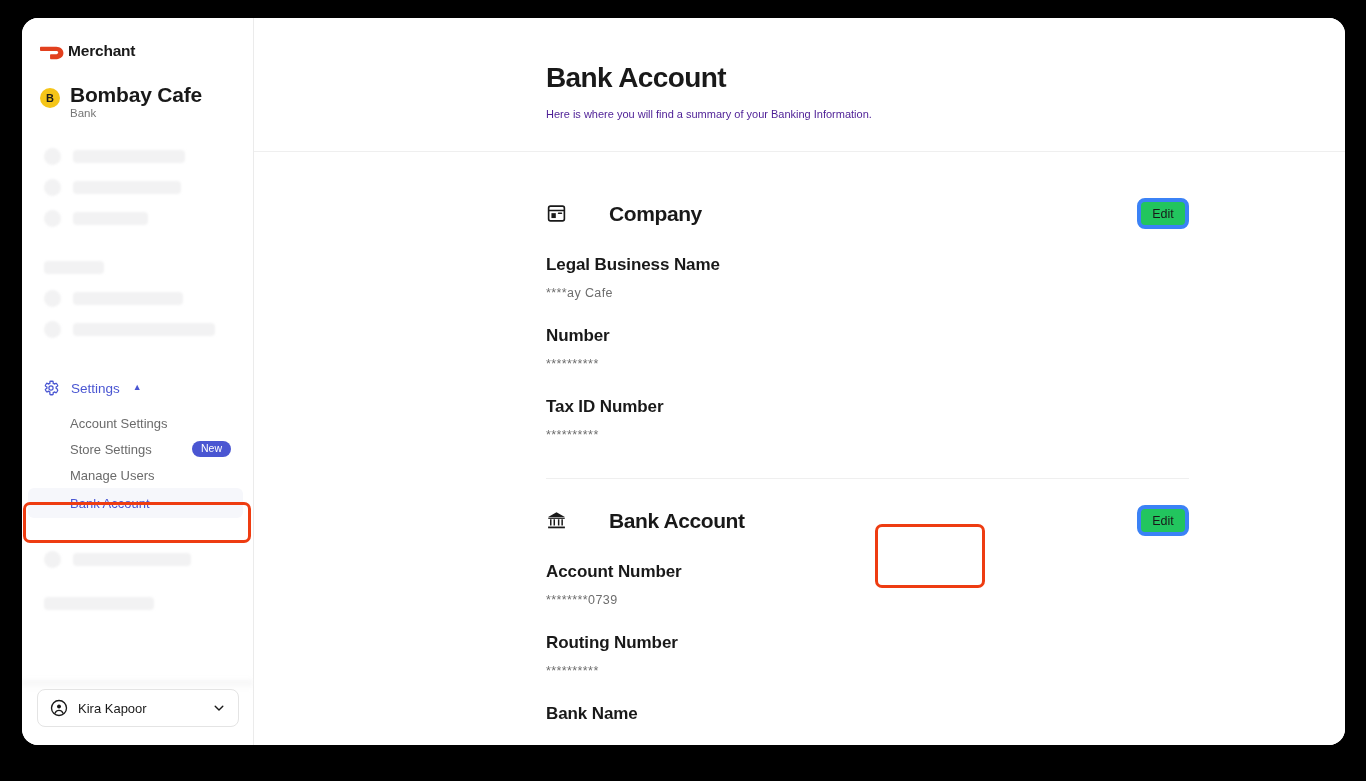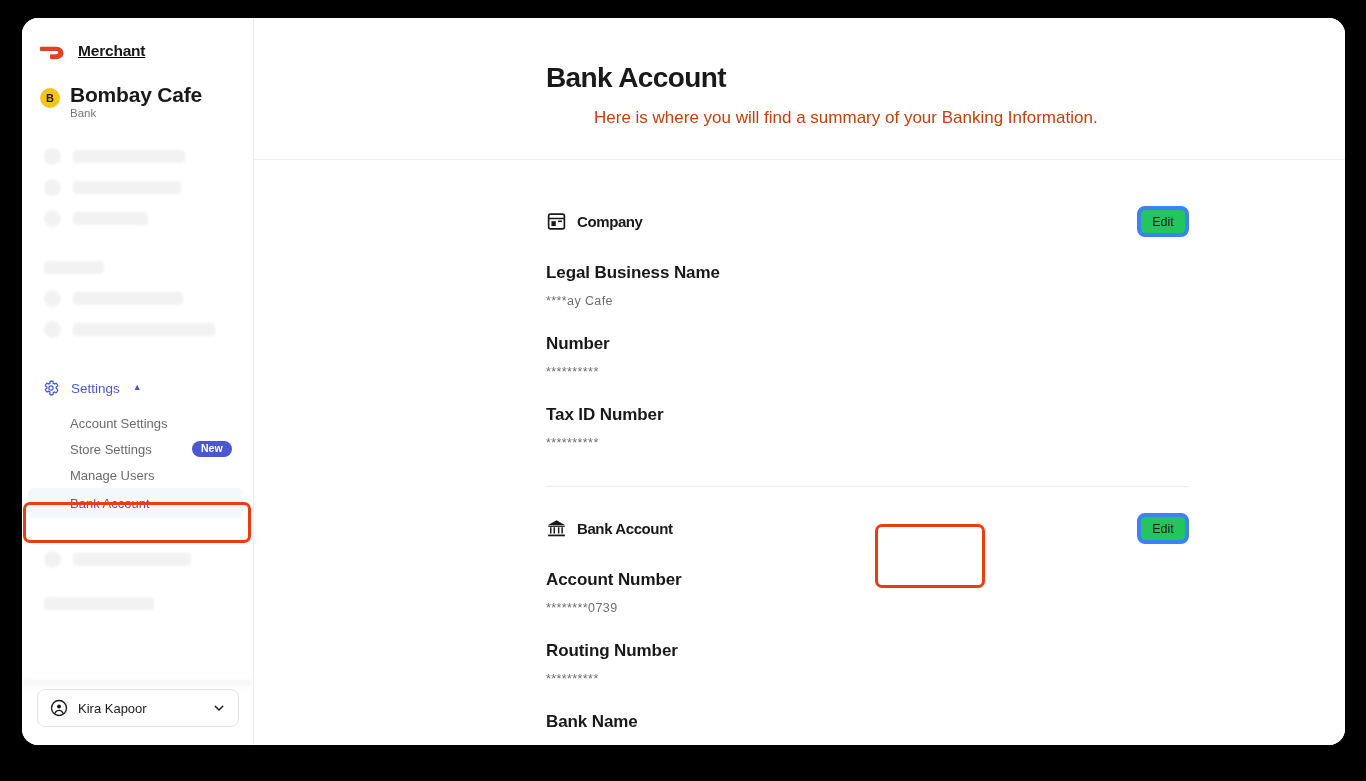--- a/index.html
+++ b/index.html
@@ -26,24 +26,22 @@
     width: 232px;
     height: 100%;
     background: #ffffff;
     border-right: 1px solid #ebebeb;
     position: relative;
     flex: 0 0 232px;
   }
 
   .brand-row {
     display: flex; align-items: center;
-    gap: 10px;
     padding: 20px 0 0 18px;
     height: 46px;
-    text-decoration: underline;
   }
   .dd-logo { width: 28px; height: 20px; flex: 0 0 28px; }
   .brand-text {
     font-size: 15.5px; font-weight: 700; color: #191919;
     letter-spacing: -0.2px;
   }
 
   .store-row {
     display: flex; align-items: flex-start;
     gap: 10px;
@@ -101,21 +99,21 @@
     display: flex; align-items: center;
     height: 26px;
     padding-left: 48px;
     font-size: 13px;
     color: #6b6b6b;
     position: relative;
   }
   .subnav-item .badge {
     position: absolute; left: 170px;
     background: #4a56d2; color: #fff;
-    font-size: 10.5px; font-weight: 700;
+    font-size: 10.5px; font-weight: 400;
     border-radius: 10px; padding: 2px 9px 3px;
     line-height: 1;
   }
   .subnav-item.active {
     background: #f6f7fb;
     color: #4a56d2;
     font-weight: 400;
     border-radius: 6px;
     margin: 0 10px 0 6px;
     padding-left: 42px;
@@ -149,38 +147,38 @@
 
   
   #main { flex: 1; position: relative; background: #fff; overflow: hidden; }
 
   .page-head { padding: 44px 0 0 292px; }
   .page-title {
     font-size: 28px; font-weight: 700; color: #191919;
     letter-spacing: -0.6px;
   }
   .page-sub {
-    font-size: 17px; color: #c2410c; margin-top: 14px; margin-left: 48px;
+    font-size: 11px; color: #4c1d95; margin-top: 14px;
   }
 
   .head-divider {
     margin-top: 31px;
     height: 1px; background: #efefef; width: 100%;
   }
 
   .section { padding: 0 0 0 292px; }
   .section-head {
     display: flex; align-items: center;
     margin-top: 46px;
     width: 643px;
   }
   .section-icon { width: 21px; height: 21px; flex: 0 0 21px; margin-right: 10px; }
   .section-title {
-    font-size: 15px; font-weight: 700; color: #191919;
-    letter-spacing: -0.4px; flex: 1;
+    font-size: 21px; font-weight: 700; color: #191919;
+    letter-spacing: -0.4px; flex: 1; margin-left: 32px;
   }
   .edit-btn {
     width: 52px; height: 31px;
     border: 4px solid #3b82f6; border-radius: 8px;
     background: #22c55e;
     font-family: "Liberation Sans", sans-serif;
     font-size: 12.5px; color: #191919;
     cursor: pointer;
     display: flex; align-items: center; justify-content: center;
   }

